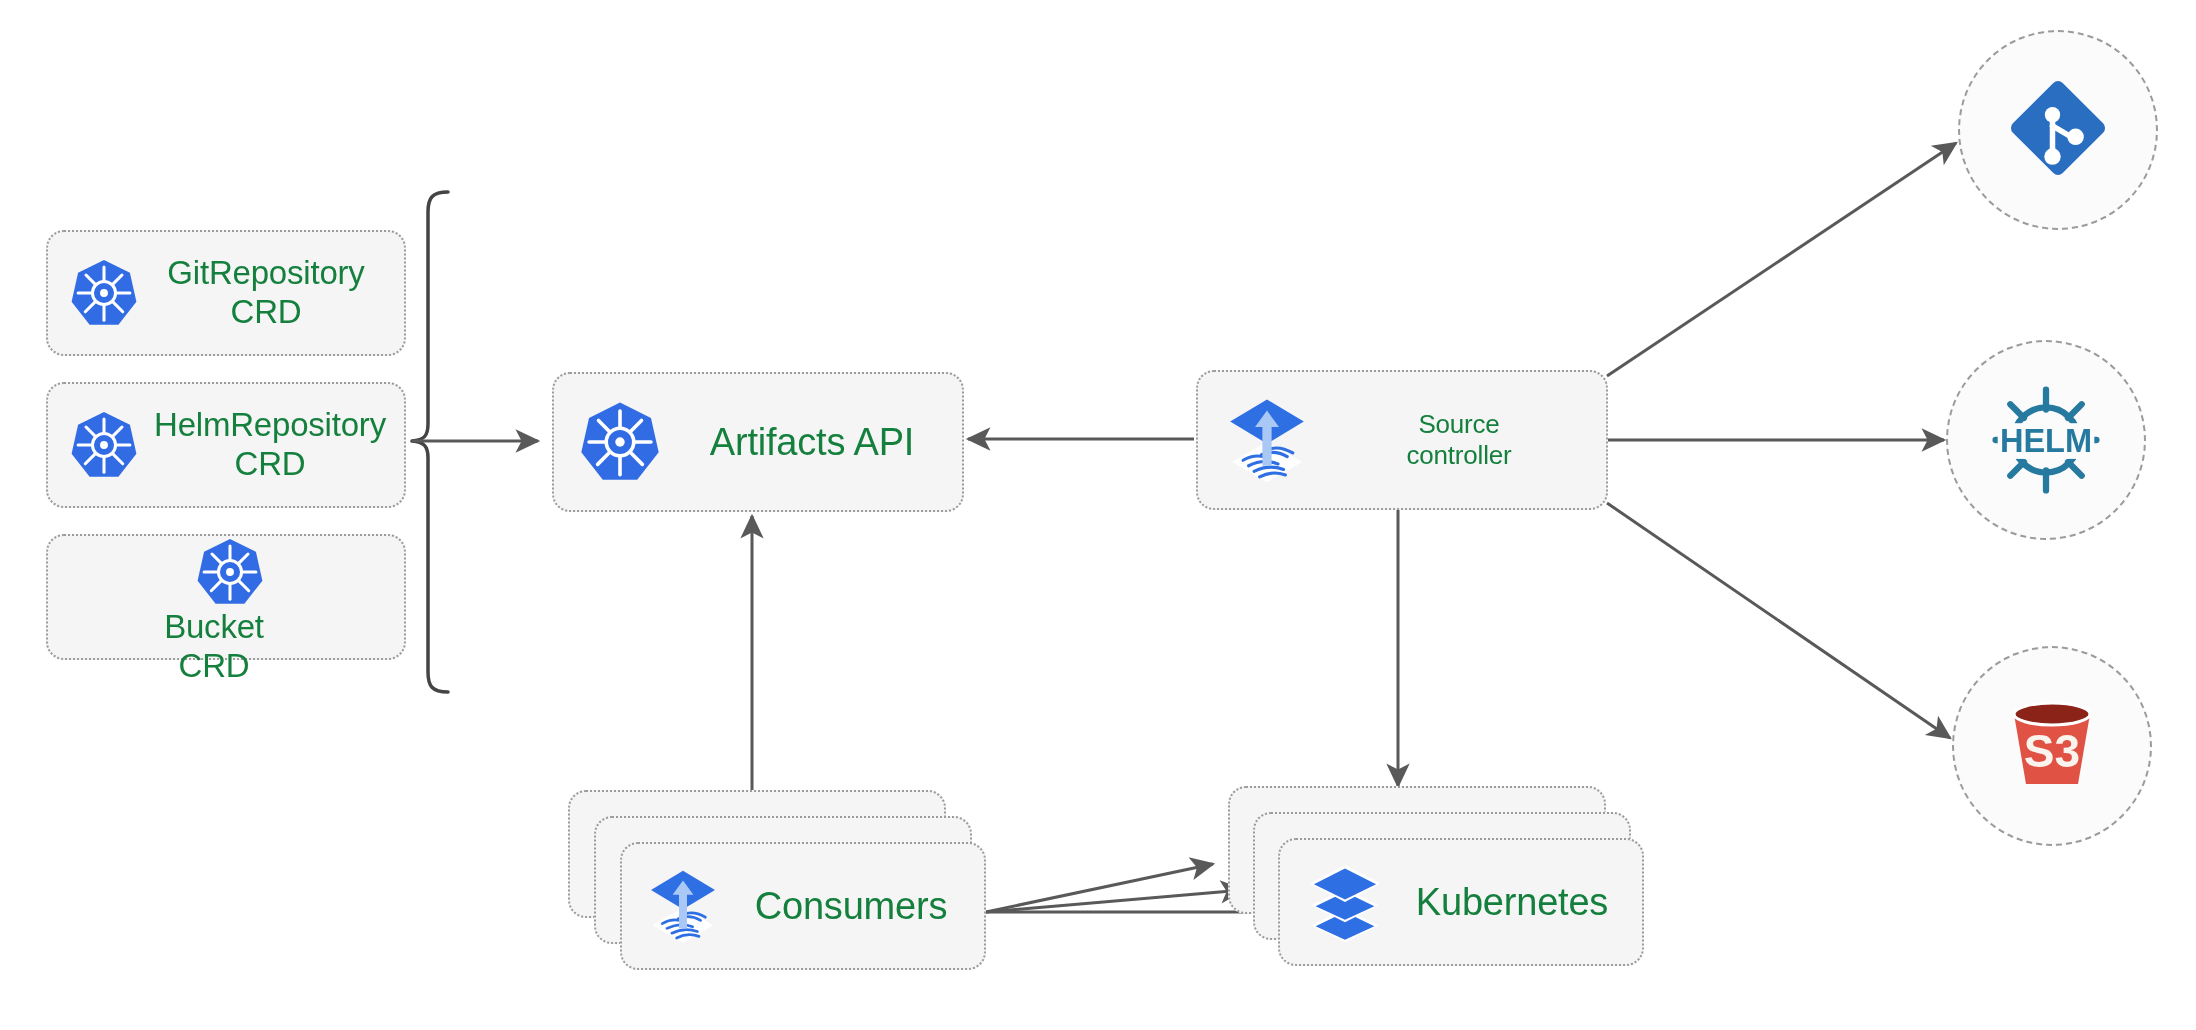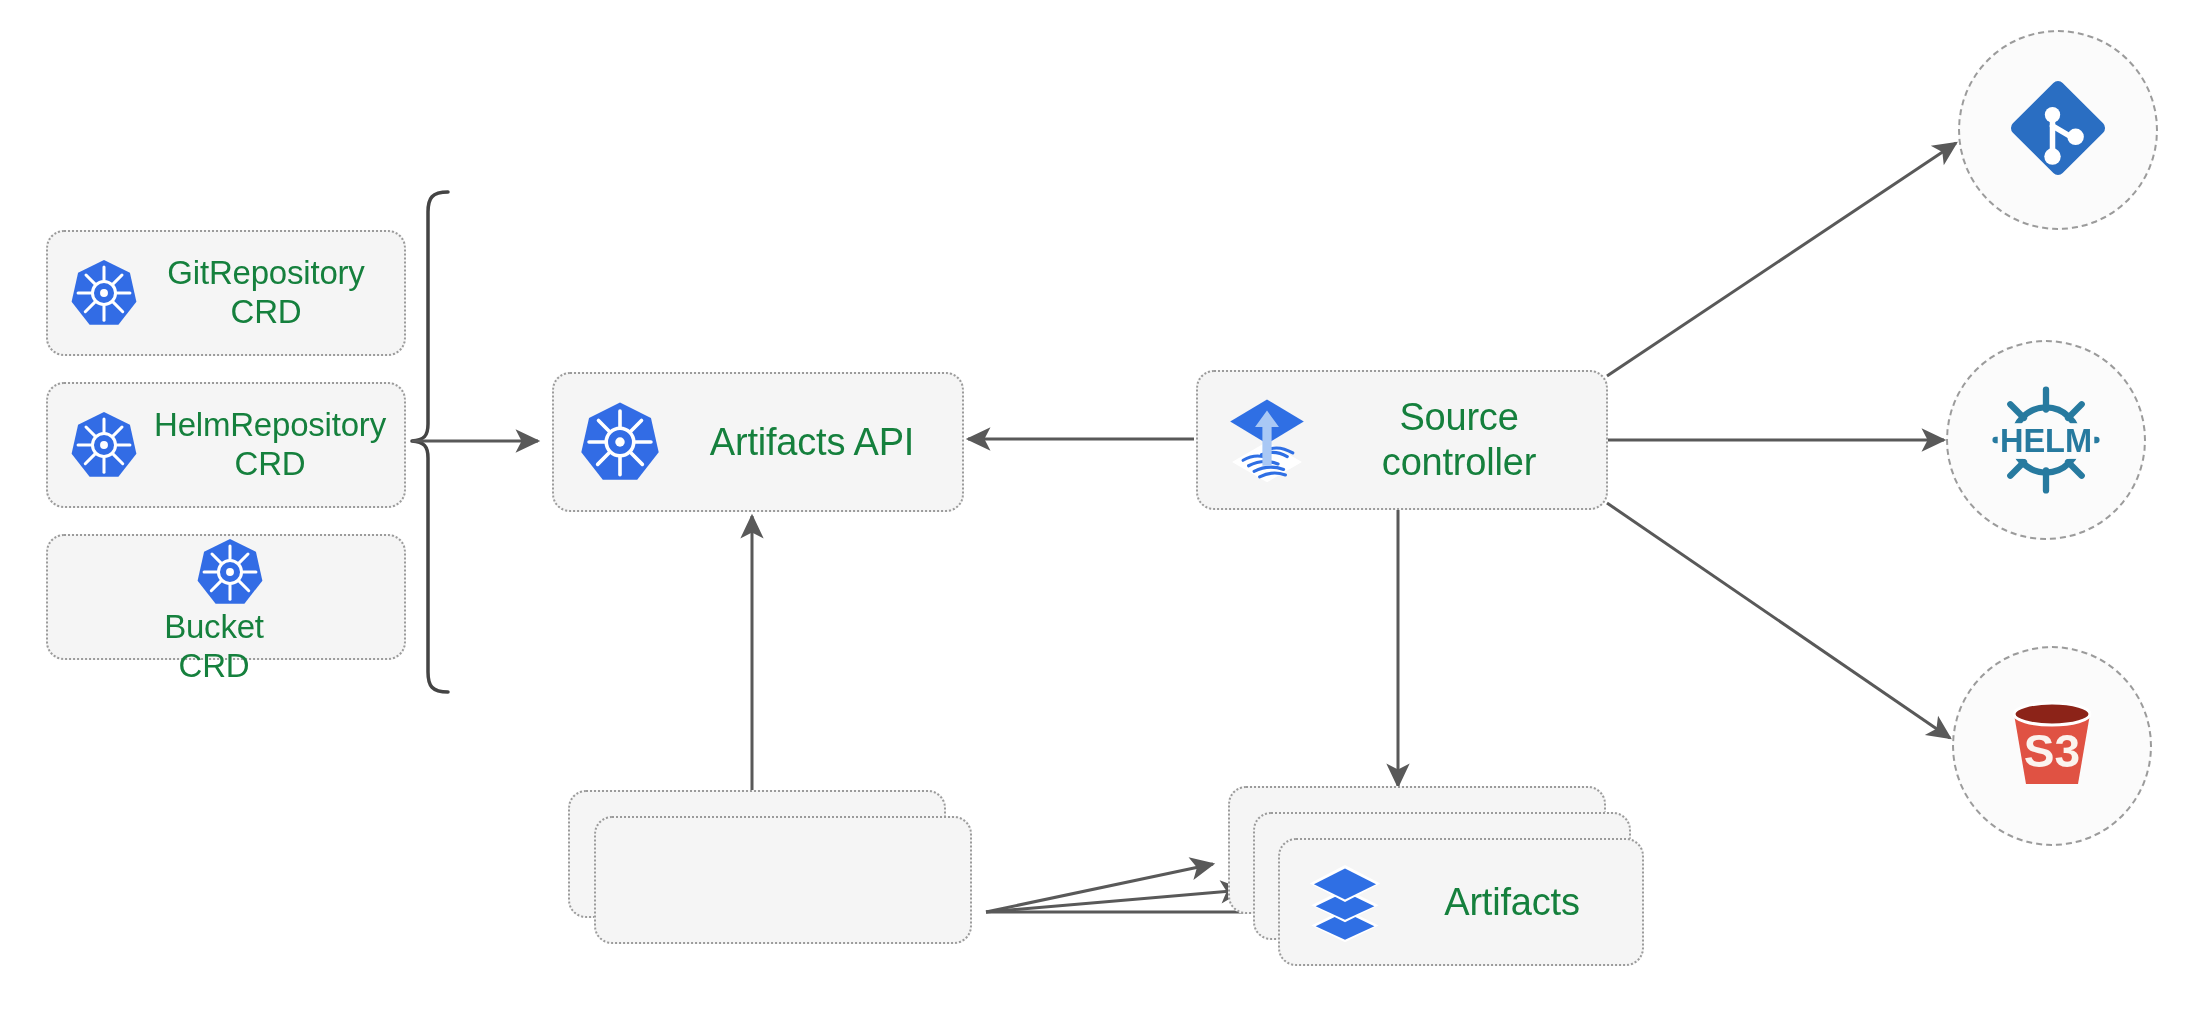--- a/index.html
+++ b/index.html
@@ -228,41 +228,61 @@
             <path d="M44 66 Q58 60 72 68"></path>
             <path d="M52 60 Q64 56 78 64"></path>
           </g>
         </g>
 
         <path d="M50 6 L90 30 L50 54 L10 30 Z" fill="#2f6fe4"></path>
 
         <path d="M50 18 L63 36 L55 36 L55 78 L45 78 L45 36 L37 36 Z" fill="#a9c8f5"></path>
       </svg>
     </span>
-    <span class="label" style="font-size:38px; padding-right:18px;">Source
+    <span class="label" style="font-size:26px; padding-right:18px;">Source
 controller</span>
   </div>
 
   <div class="stack-layer" style="left:568px; top:790px; width:378px; height:128px;"></div>
   <div class="stack-layer" style="left:594px; top:816px; width:378px; height:128px; z-index:4;"></div>
+  <div class="node" style="left:620px; top:842px; width:366px; height:128px;">
+    <span class="icon-slot" style="width:106px; margin-left:8px;">
+      <svg width="80" height="80" viewBox="0 0 100 100">
+        <g>
+          <path d="M50 52 L88 74 L50 96 L12 74 Z" fill="#ffffff"></path>
+          <g stroke="#2f6fe4" stroke-width="3.4" stroke-linecap="round" fill="none">
+            <path d="M24 72 Q38 64 52 70"></path>
+            <path d="M30 78 Q46 70 62 76"></path>
+            <path d="M36 84 Q52 76 68 82"></path>
+            <path d="M42 90 Q56 83 70 88"></path>
+            <path d="M44 66 Q58 60 72 68"></path>
+            <path d="M52 60 Q64 56 78 64"></path>
+          </g>
+        </g>
+        <path d="M50 6 L90 30 L50 54 L10 30 Z" fill="#2f6fe4"></path>
+        <path d="M50 18 L63 36 L55 36 L55 78 L45 78 L45 36 L37 36 Z" fill="#a9c8f5"></path>
+      </svg>
+    </span>
+    <span class="label" style="font-size:38px; padding-right:18px;">Consumers</span>
+  </div>
 
   <div class="stack-layer" style="left:1228px; top:786px; width:378px; height:128px;"></div>
   <div class="stack-layer" style="left:1253px; top:812px; width:378px; height:128px; z-index:4;"></div>
   <div class="node" style="left:1278px; top:838px; width:366px; height:128px;">
     <span class="icon-slot" style="width:110px; margin-left:10px;">
       <svg width="84" height="84" viewBox="0 0 100 100">
         <path d="M50 58 L90 78 L50 98 L10 78 Z" fill="#ffffff"></path>
         <path d="M50 62 L85 79 L50 95 L15 79 Z" fill="#2f6fe4"></path>
         <path d="M50 34 L90 54 L50 74 L10 54 Z" fill="#ffffff"></path>
         <path d="M50 38 L85 55 L50 71 L15 55 Z" fill="#2f6fe4"></path>
         <path d="M50 6 L92 28 L50 50 L8 28 Z" fill="#ffffff"></path>
         <path d="M50 10 L87 29 L50 47 L13 29 Z" fill="#2f6fe4"></path>
       </svg>
     </span>
-    <span class="label" style="font-size:38px; padding-right:18px;">Artifacts</span>
+    <span class="label" style="font-size:38px; padding-right:18px;">Kubernetes</span>
   </div>
 
   <div class="circle-node" style="left:1958px; top:30px; width:200px; height:200px;">
     <span>
       <svg width="110" height="110" viewBox="0 0 100 100">
         <rect x="18" y="18" width="64" height="64" rx="6" fill="#2a6ec2" transform="rotate(45 50 50)"></rect>
         <g stroke="#ffffff" stroke-width="5" fill="none" stroke-linecap="round">
           <line x1="45" y1="74" x2="45" y2="40"></line>
           <path d="M45 48 L62 58"></path>
         </g>

